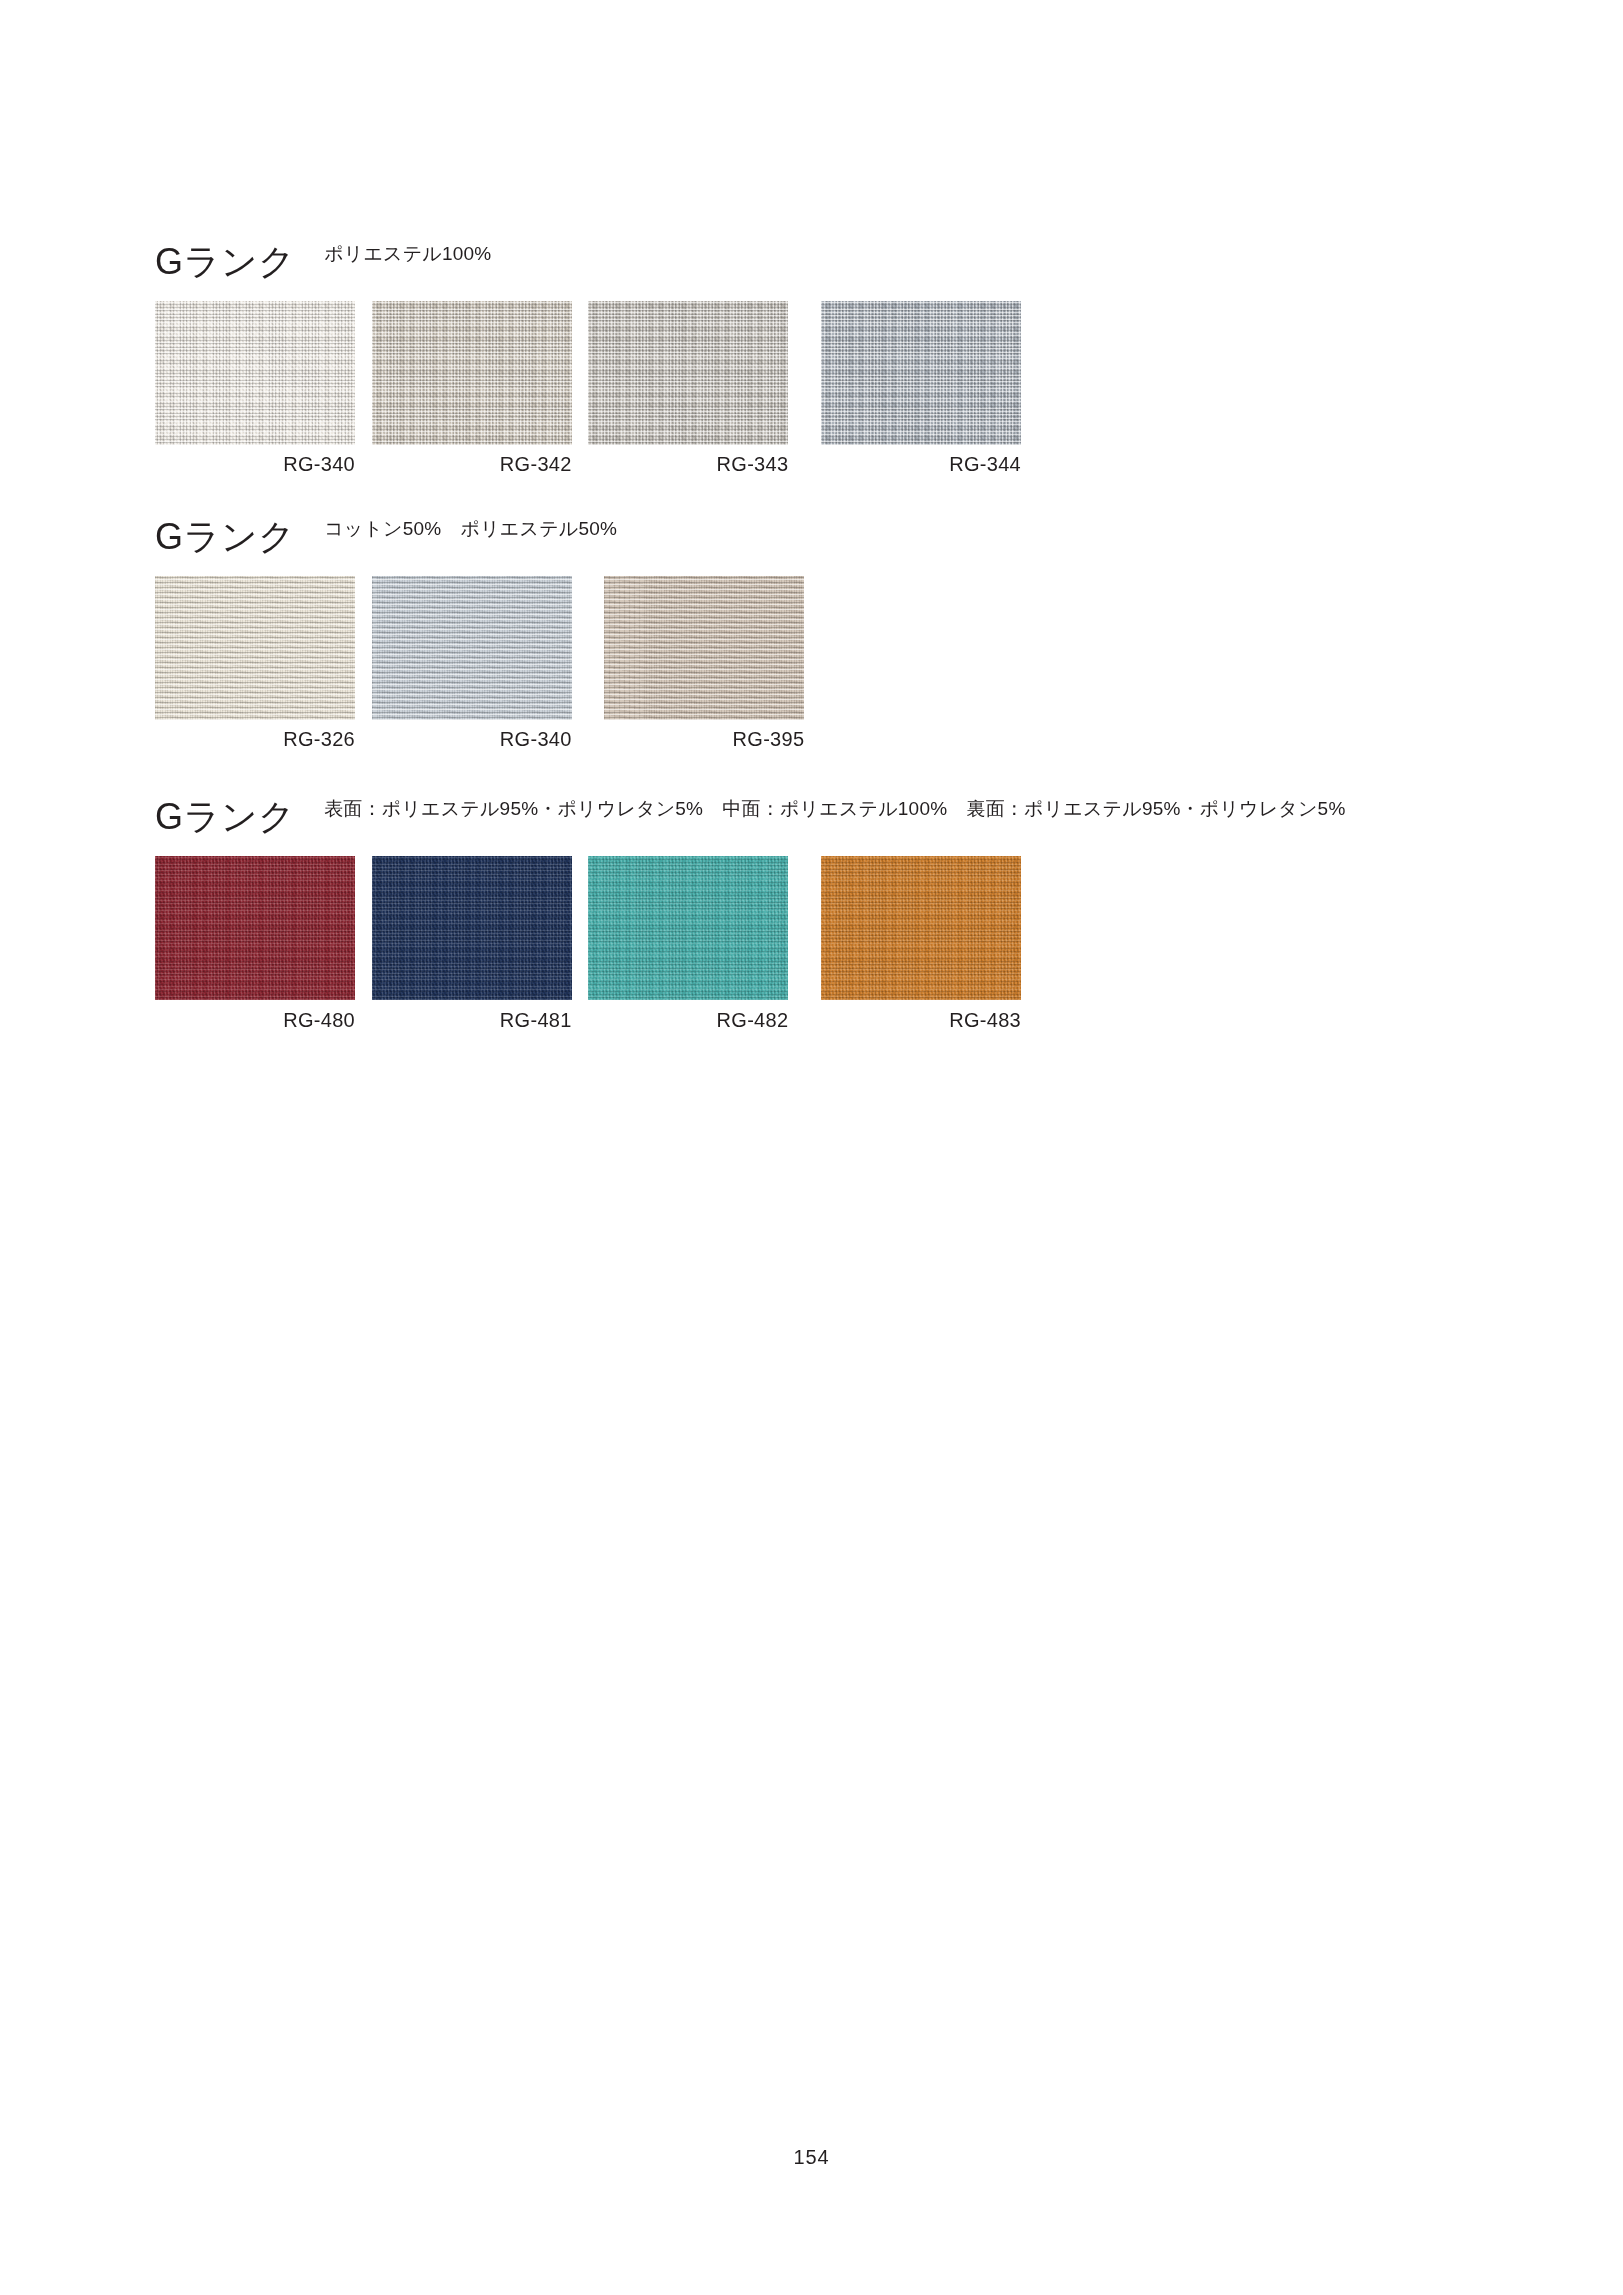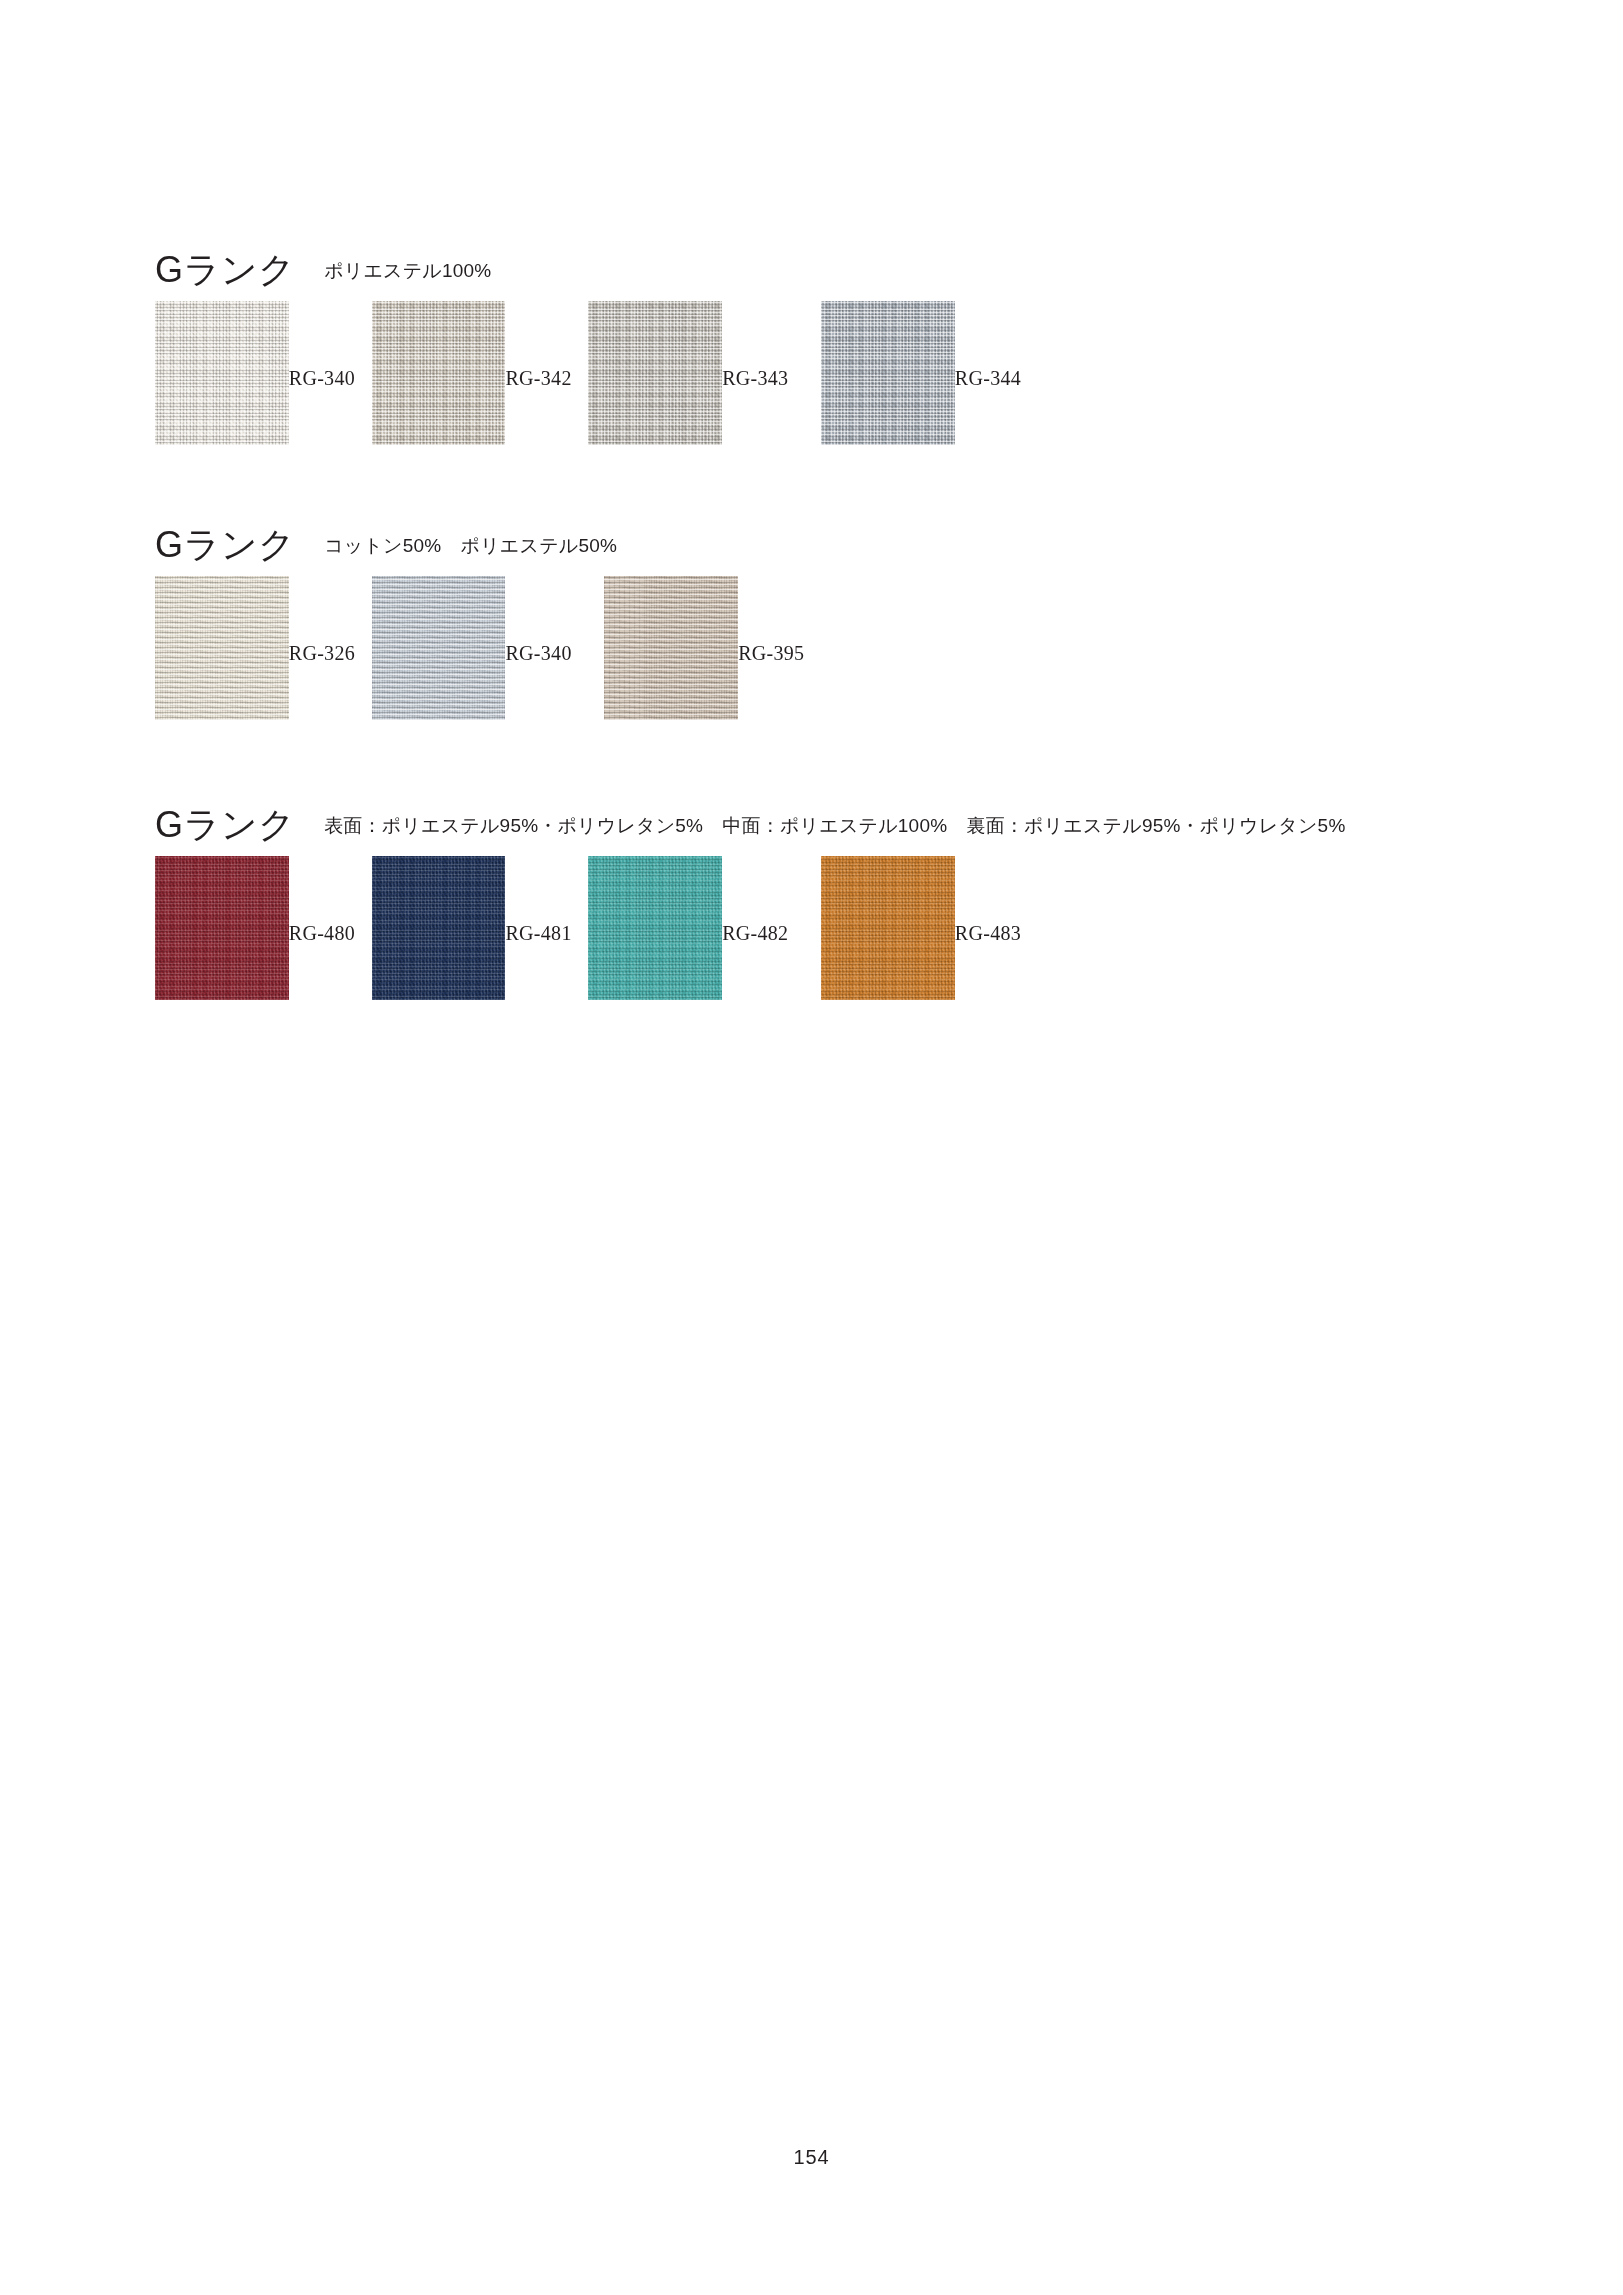--- a/index.html
+++ b/index.html
@@ -29,21 +29,21 @@
   .section {
     position: absolute;
     left: 155px;
   }
   #section-0 { top: 244px; }
   #section-1 { top: 519px; }
   #section-2 { top: 799px; }
 
   .section-head {
     display: flex;
-    align-items: center;
+    align-items: flex-start;
     height: 52px;
     white-space: nowrap;
   }
   .rank-title {
     font-size: 36px;
     font-weight: 400;
     letter-spacing: 0.4px;
     color: #231f20;
     line-height: 1;
   }
@@ -58,23 +58,22 @@
 
   
   .swatch-row {
     display: flex;
     margin-top: 5px;
   }
   .swatch-cell {
     width: 200px;
     margin-right: 16.7px;
     display: flex;
-    flex-direction: row;
-    align-items: center;
-    font-family: Liberation Serif, serif;
+    flex-direction: column;
+    align-items: flex-end;
   }
   .swatch-cell:last-child { margin-right: 0; padding-left: 16px; }
 
   .swatch-chip {
     width: 200px;
     height: 144px;
     position: relative;
     overflow: hidden;
     background-color: #ddd;
   }

